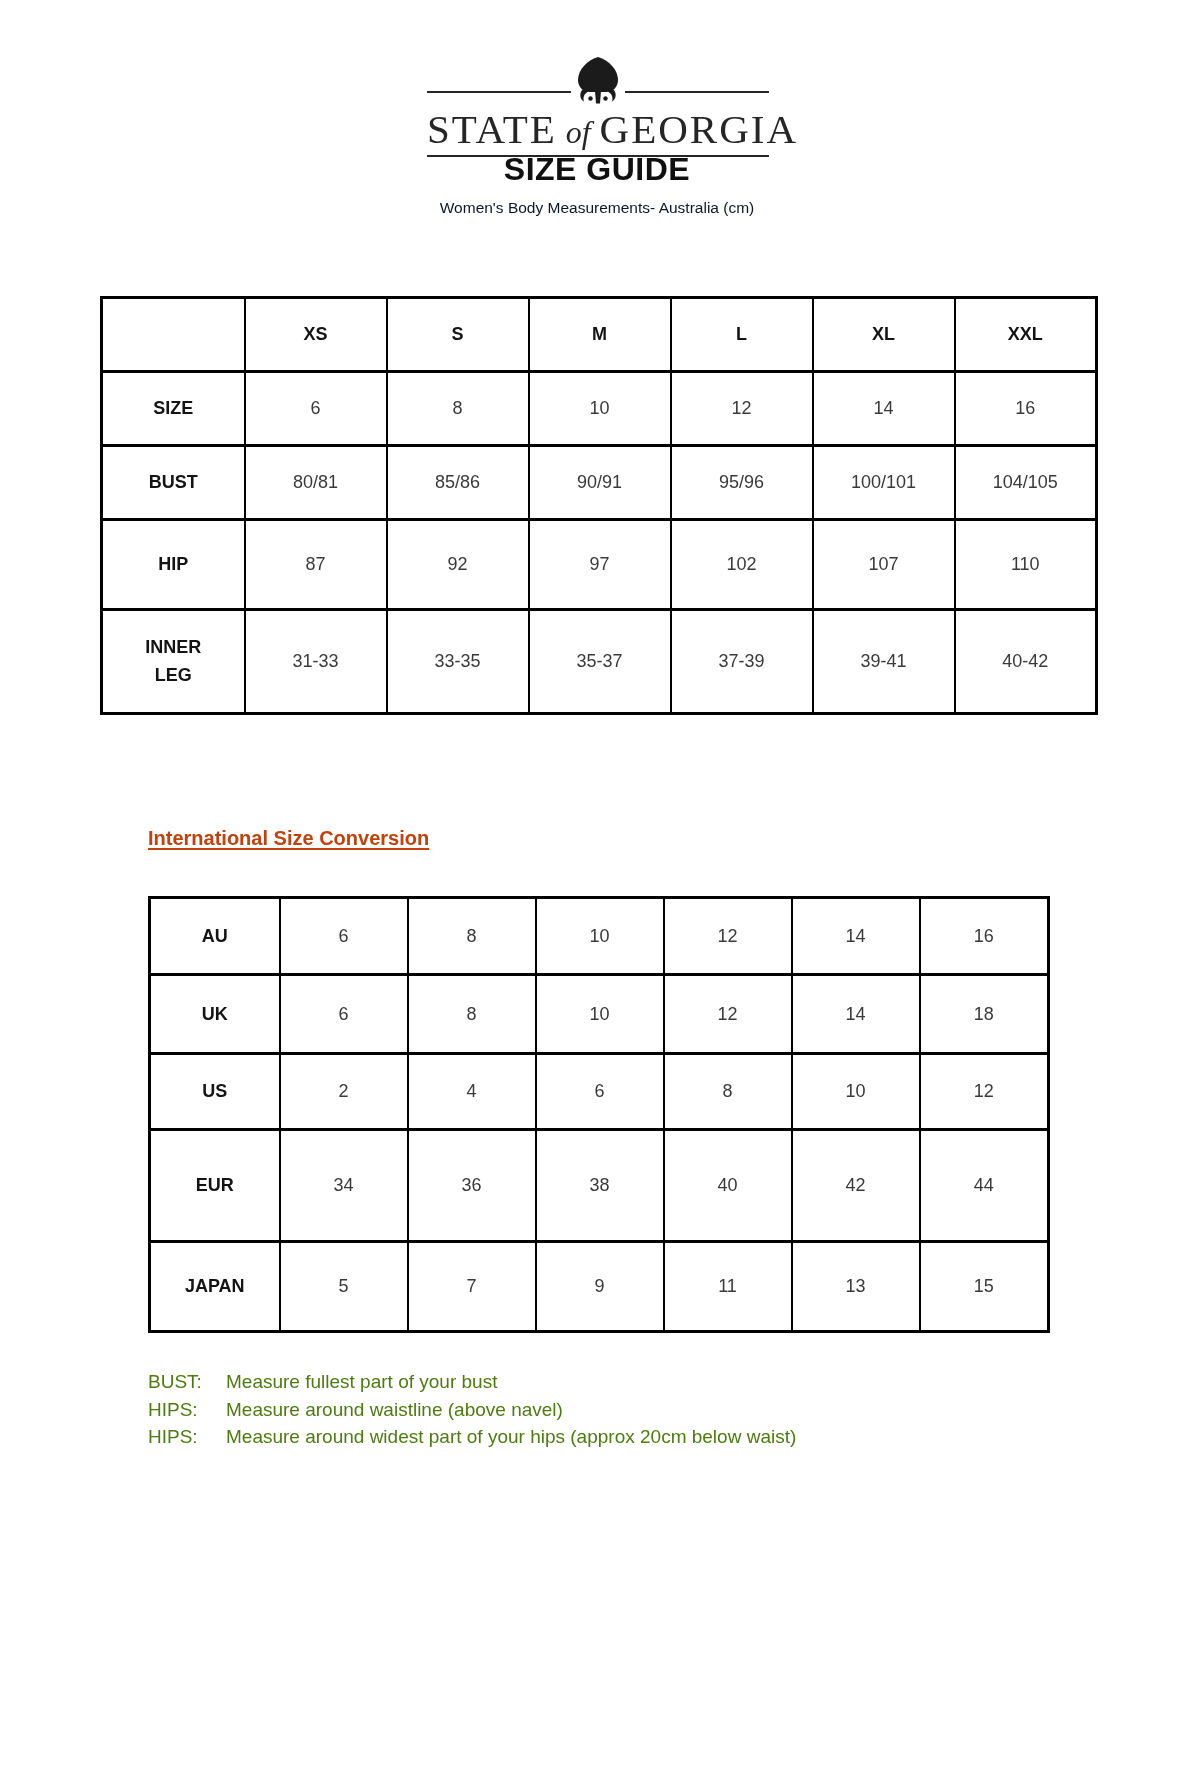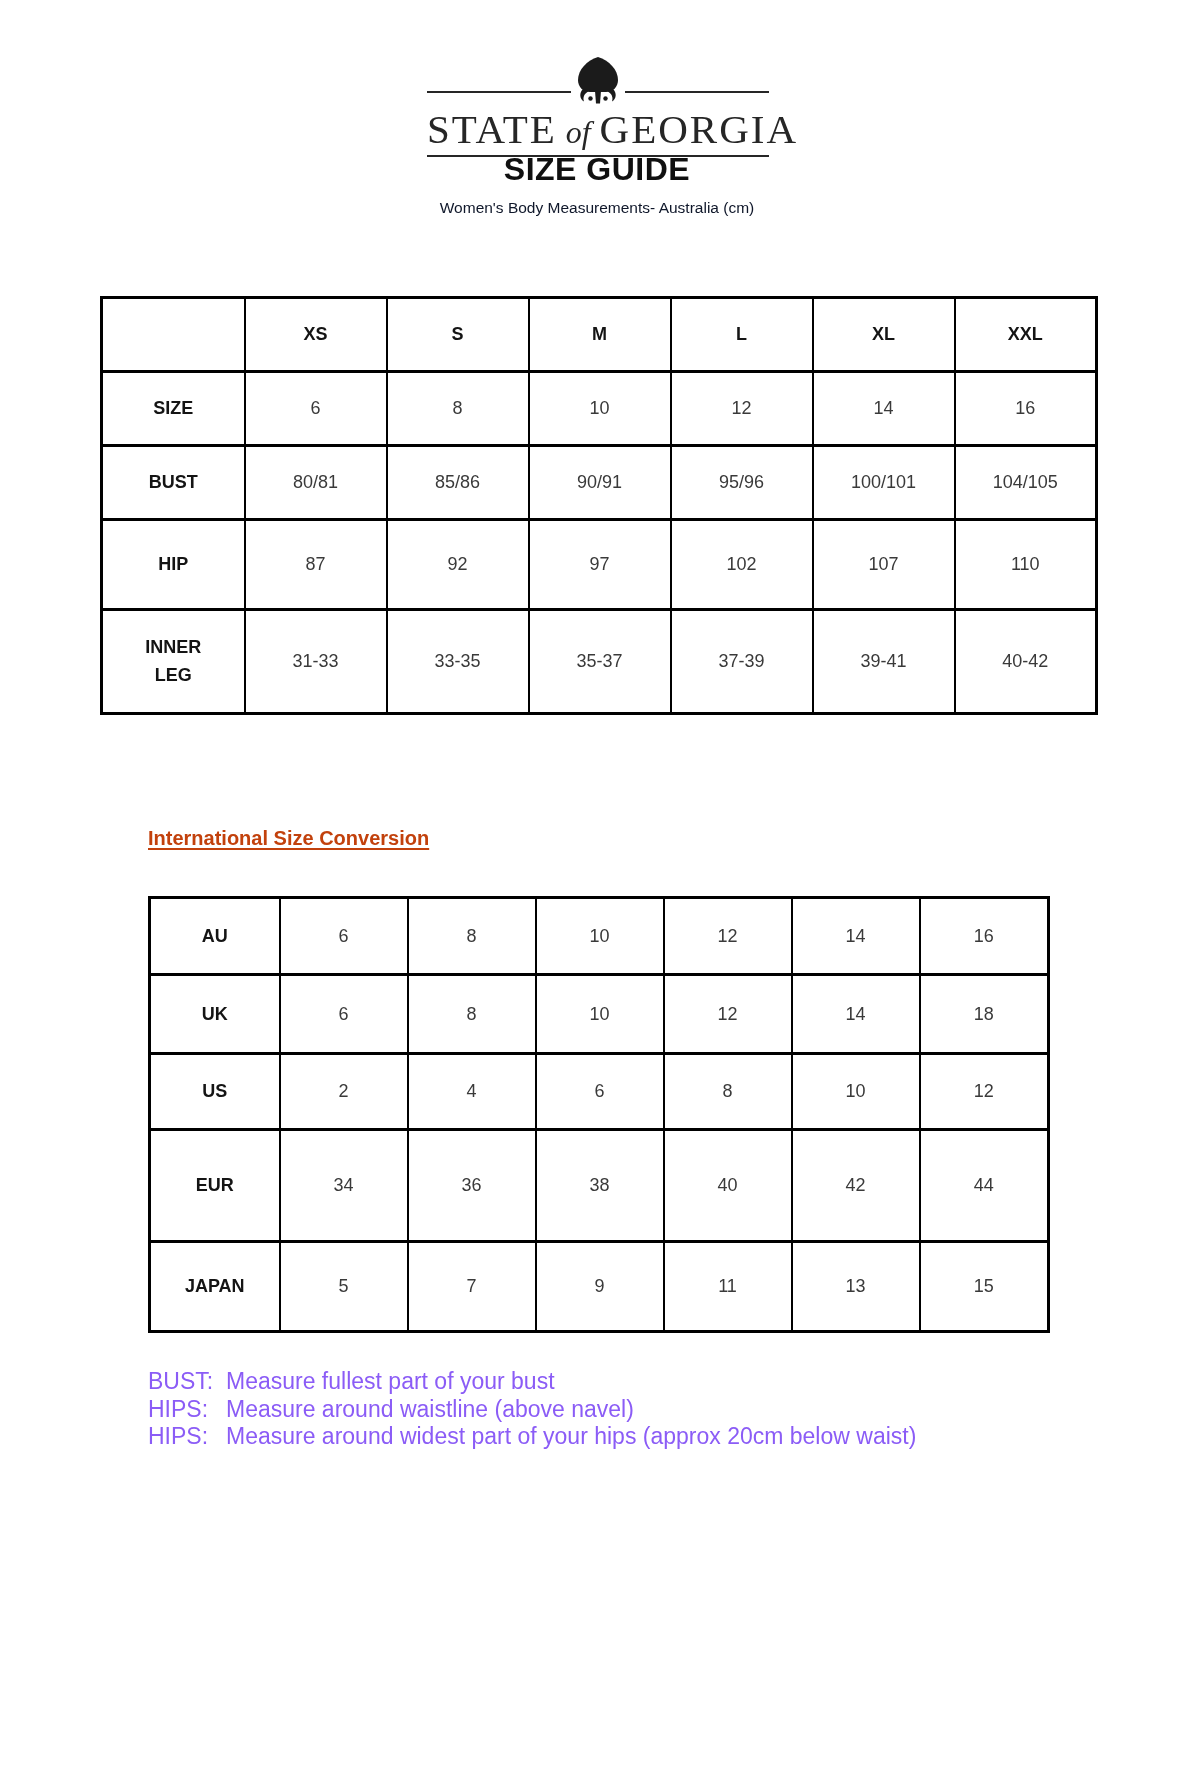--- a/index.html
+++ b/index.html
@@ -45,21 +45,21 @@
   .t1 .row-label { padding:0 28px; line-height:1.55; }
 
   
   .conv-heading {
     position:absolute; left:148px; top:827px;
     font-size:20px; font-weight:bold; color:#c2410c;
     text-decoration:underline; text-decoration-thickness:2px; text-underline-offset:3px;
   }
 
   
-  .notes { position:absolute; left:148px; top:1368px; font-size:23px; color:#8b5cf6; }
+  .notes { position:absolute; left:148px; top:1368px; font-size:19px; color:#4d7c0f; }
   .note { display:flex; line-height:27.5px; }
   .note-label { width:78px; flex:0 0 auto; }
 </style>
 </head>
 <body>
 
 <div id="page">
 
   <div class="brand">
     <div class="brand-top">

